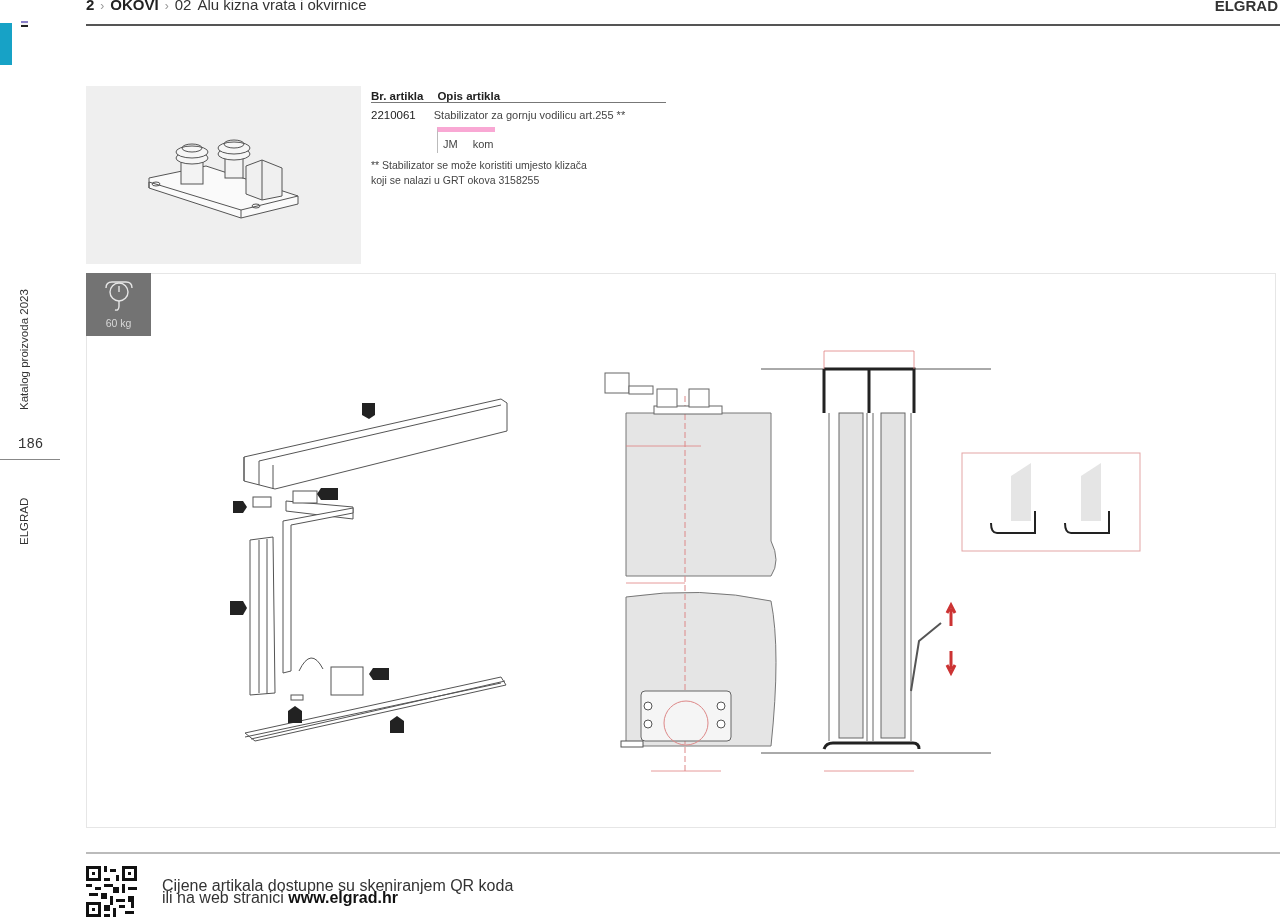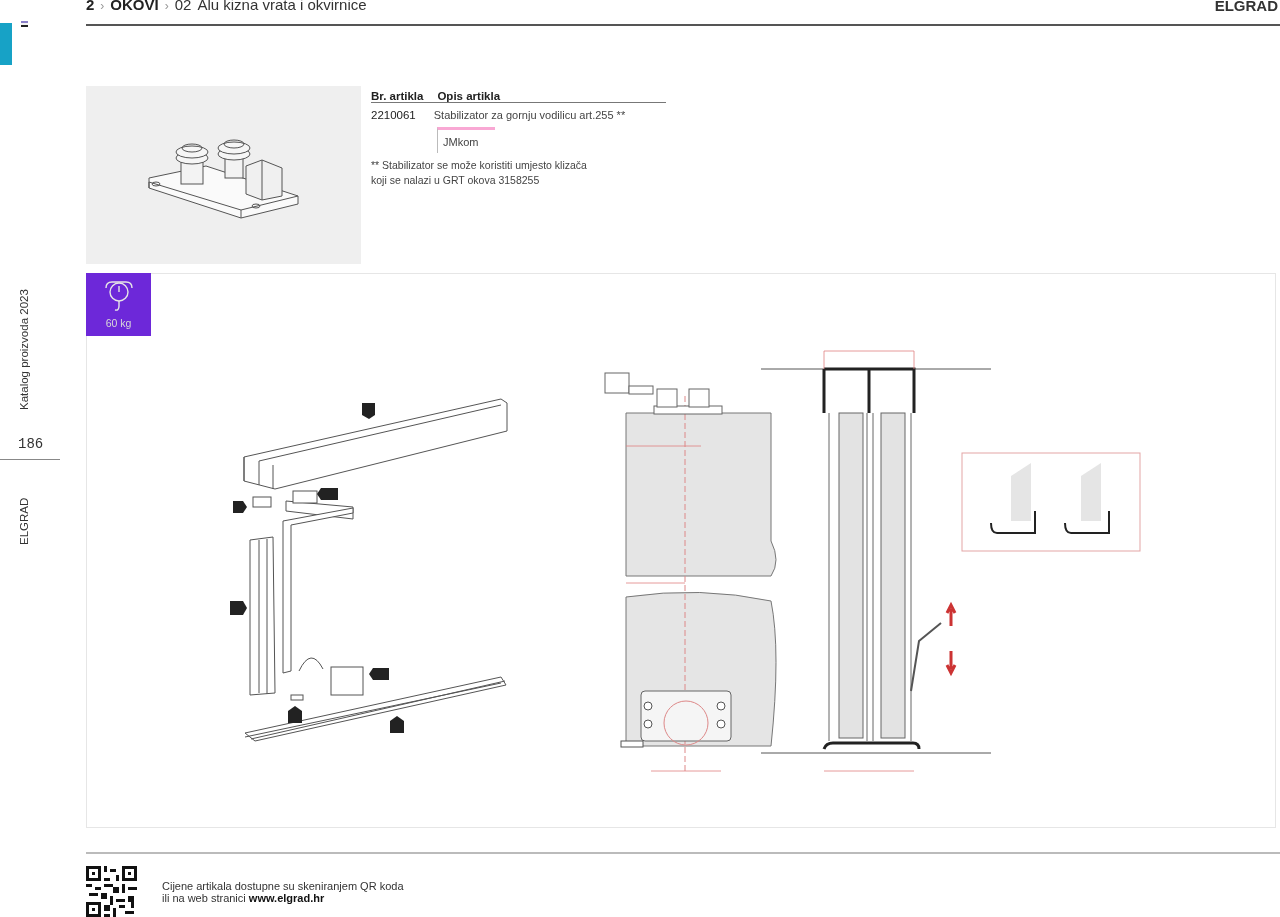--- a/index.html
+++ b/index.html
@@ -20,30 +20,30 @@
   .vert { position: absolute; transform: rotate(-90deg); transform-origin: left top; white-space: nowrap; font-size: 11.5px; color: #333; }
   .page-num { position: absolute; left: 18px; top: 436px; font-size: 14px; color: #333; font-family: Liberation Mono, monospace; }
   .side-rule { position: absolute; left: 0; top: 459px; width: 60px; height: 1px; background: #888; }
 
   .product-img { position: absolute; left: 86px; top: 86px; width: 275px; height: 178px; background: #efefef; }
   .info { position: absolute; left: 371px; top: 90px; width: 295px; }
   .info-head { display: flex; gap: 14px; font-weight: bold; font-size: 11.5px; color: #222; border-bottom: 1px solid #777; }
   .info-row { display: flex; gap: 18px; margin-top: 6px; font-size: 11px; }
   .info-row .code { font-weight: normal; color: #222; font-size: 11.5px; }
   .info-row .desc { color: #444; }
-  .jm { margin: 6px 0 0 66px; width: 58px; height: 26px; border-left: 1px solid #bbb; border-top: 3px solid #f9a8d4; font-size: 11px; color: #444; padding: 6px 0 0 5px; display: flex; gap: 0; }
+  .jm { margin: 6px 0 0 66px; width: 58px; height: 26px; border-left: 1px solid #bbb; border-top: 5px solid #f9a8d4; font-size: 11px; color: #444; padding: 6px 0 0 5px; display: flex; gap: 15px; }
   .note { margin-top: 5px; font-size: 10.5px; color: #444; line-height: 15px; }
 
   .drawing-box { position: absolute; left: 86px; top: 273px; width: 1190px; height: 555px; border: 1px solid #e6e6e6; background: #fff; }
-  .weight-badge { position: absolute; left: 86px; top: 273px; width: 65px; height: 63px; background: #6d28d9; color: #ddd; text-align: center; }
+  .weight-badge { position: absolute; left: 86px; top: 273px; width: 65px; height: 63px; background: #737373; color: #ddd; text-align: center; }
   .weight-badge .lbl { position: absolute; left: 0; right: 0; top: 44px; font-size: 10.5px; color: #d8d8d8; }
 
   .foot-rule { position: absolute; left: 86px; right: 0; top: 852px; height: 2px; background: #bbb; }
   .qr { position: absolute; left: 86px; top: 866px; width: 51px; height: 51px; }
-  .foot-text { position: absolute; left: 162px; top: 880px; font-size: 11px; line-height: 12px; color: #333; }
+  .foot-text { position: absolute; left: 162px; top: 880px; font-size: 16px; line-height: 12px; color: #333; }
   .foot-text b { color: #111; }
 </style>
 </head>
 <body>
 
 <div class="side-tab"></div>
 <div class="flag">
   <span style="background:#8a7fc8"></span>
     <span style="background:#f4f4f4"></span>
     <span style="background:#222"></span>

